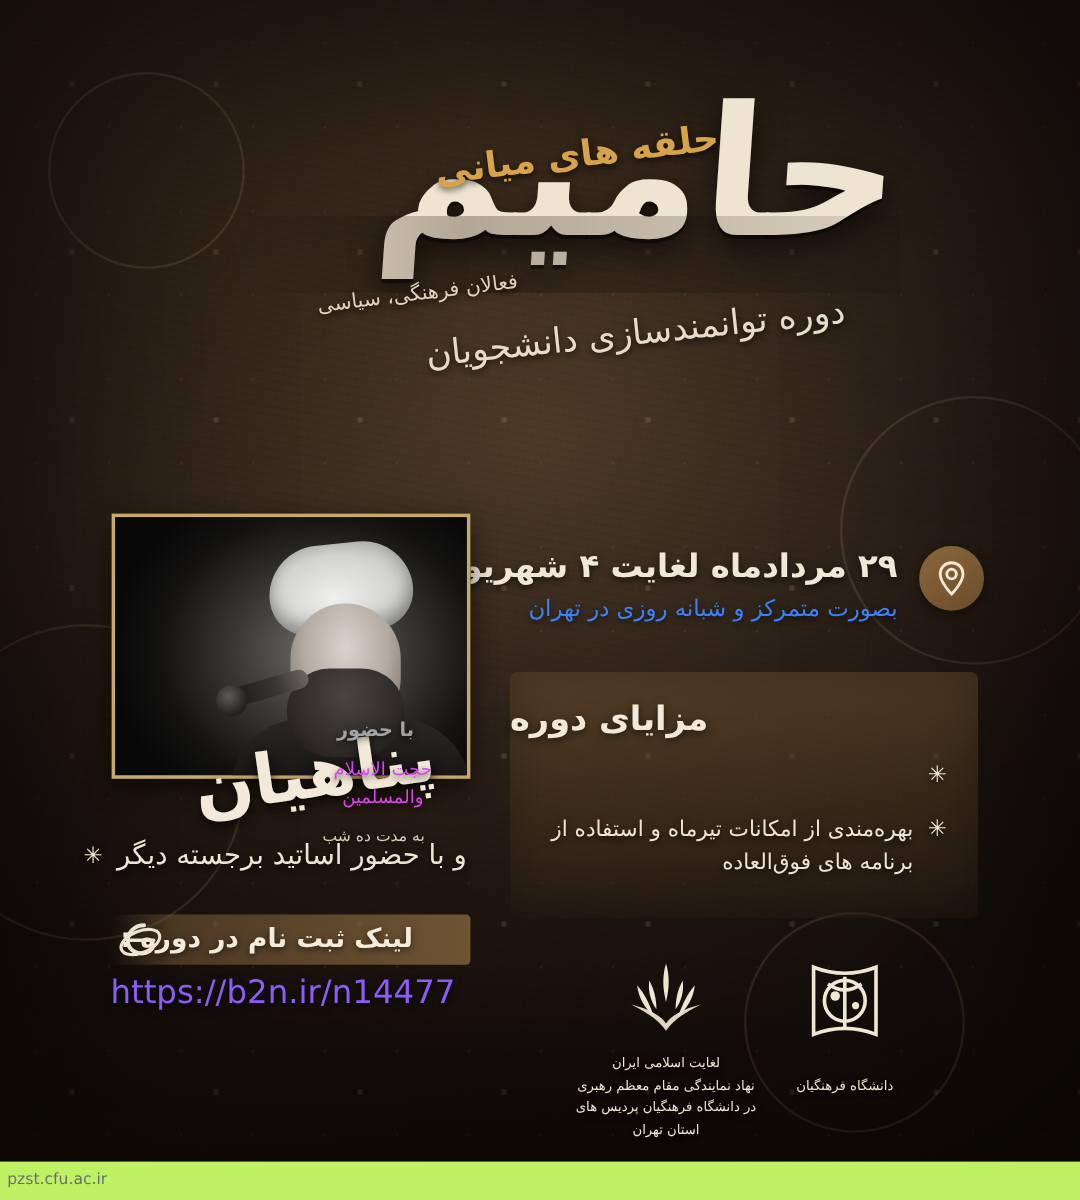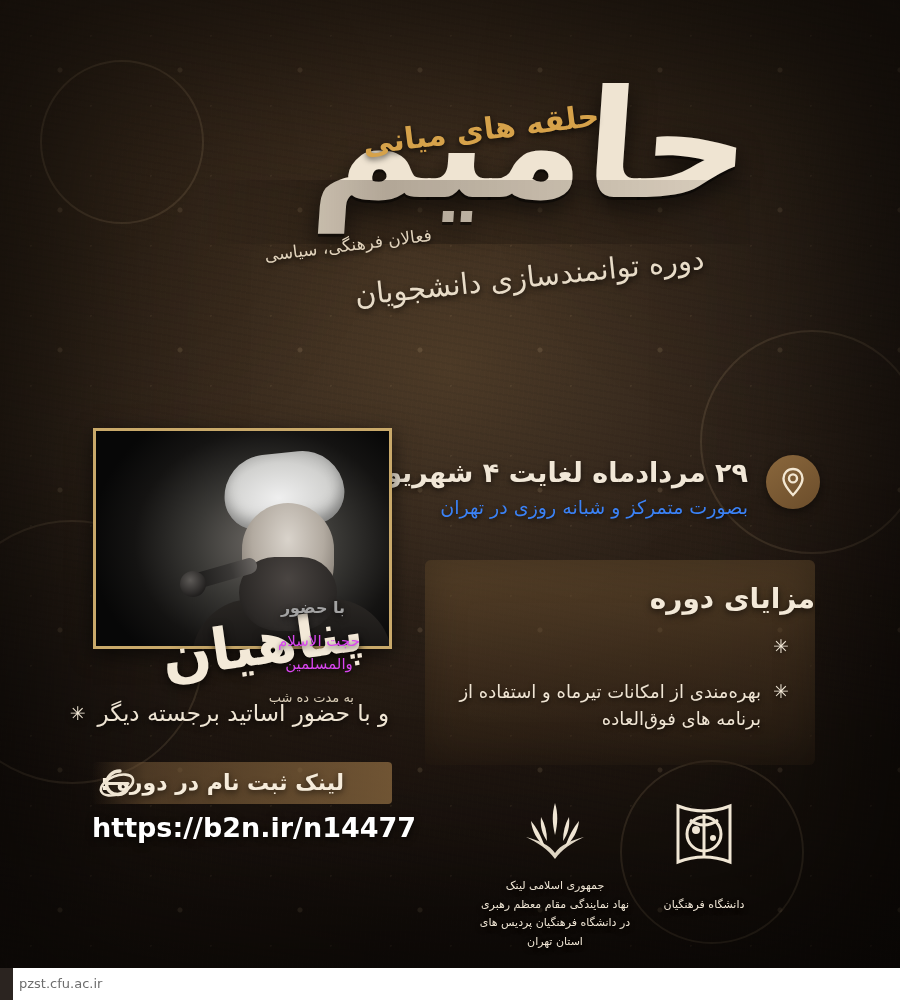--- a/index.html
+++ b/index.html
@@ -296,21 +296,21 @@
     left: 425px;
     top: 560px;
     width: 390px;
     height: 205px;
     background: linear-gradient(180deg, rgba(112,84,50,0.55) 0%, rgba(88,64,38,0.42) 55%, rgba(60,43,26,0.30) 100%);
     border-radius: 6px;
     box-shadow: inset 0 0 40px rgba(0,0,0,0.25);
   }
   .benefits-title {
     margin-top: 22px;
-    text-align: right;
+    text-align: left;
     font-size: 28px;
     font-weight: bold;
     color: #f3e9d8;
     text-shadow: 0 2px 7px rgba(0,0,0,0.65);
   }
   .benefit-item {
     display: flex;
     direction: rtl;
     align-items: flex-start;
     gap: 12px;
@@ -353,24 +353,23 @@
     left: 6px;
     top: 2px;
     width: 38px;
     height: 38px;
   }
   .reg-url {
     position: absolute;
     left: 92px;
     top: 812px;
     width: 300px;
-    text-align: center;
     font-size: 27px;
-    font-weight: bold;
-    color: #ffffff;
+    font-weight: normal;
+    color: #8b5cf6;
     direction: ltr;
     text-shadow: 0 2px 7px rgba(0,0,0,0.7);
   }
 
   
   .logo-block {
     position: absolute;
     text-align: center;
     color: #efe5d4;
   }
@@ -379,22 +378,21 @@
     line-height: 1.7;
     margin-top: 6px;
     text-shadow: 0 2px 5px rgba(0,0,0,0.7);
   }
 
   
   .footer {
     position: absolute;
     left: 0; right: 0; bottom: 0;
     height: 32px;
-    background: #ffffff;
-    margin-left: 13px;
+    background: #bef264;
   }
   .footer-url {
     position: absolute;
     left: 6px;
     top: 8px;
     font-size: 13px;
     color: #6d6d6d;
     direction: ltr;
     font-family: "DejaVu Sans", sans-serif;
   }
@@ -487,21 +485,21 @@
       <g fill="#f0e6d4">
         <path d="M39 8 C36 18 36 28 39 40 C42 28 42 18 39 8 Z"></path>
         <path d="M25 22 C24 31 26 39 31 46 C31 37 29 29 25 22 Z"></path>
         <path d="M53 22 C54 31 52 39 47 46 C47 37 49 29 53 22 Z"></path>
         <path d="M15 26 C16 36 21 45 29 52 C25 41 21 33 15 26 Z"></path>
         <path d="M63 26 C62 36 57 45 49 52 C53 41 57 33 63 26 Z"></path>
         <path d="M10 42 C22 45 34 50 39 58 C44 50 56 45 68 42 C56 48 46 54 39 64 C32 54 22 48 10 42 Z" opacity="0.92"></path>
       </g>
     </svg>
     <div class="logo-caption">
-      <div>جمهوری اسلامی لینک</div>
+      <div>لغایت اسلامی ایران</div>
       <div>نهاد نمایندگی مقام معظم رهبری</div>
       <div>در دانشگاه فرهنگیان پردیس های استان تهران</div>
     </div>
   </div>
 
   <div class="logo-block" style="left:639px;top:790px;width:130px;">
     <svg width="96" height="96" viewBox="0 0 96 96" aria-hidden="true">
       <g fill="none" stroke="#f0e6d4" stroke-width="3">
         <path d="M22 16 L22 72 Q48 62 74 72 L74 16 Q48 26 22 16 Z"></path>
         <path d="M48 24 L48 68"></path>

